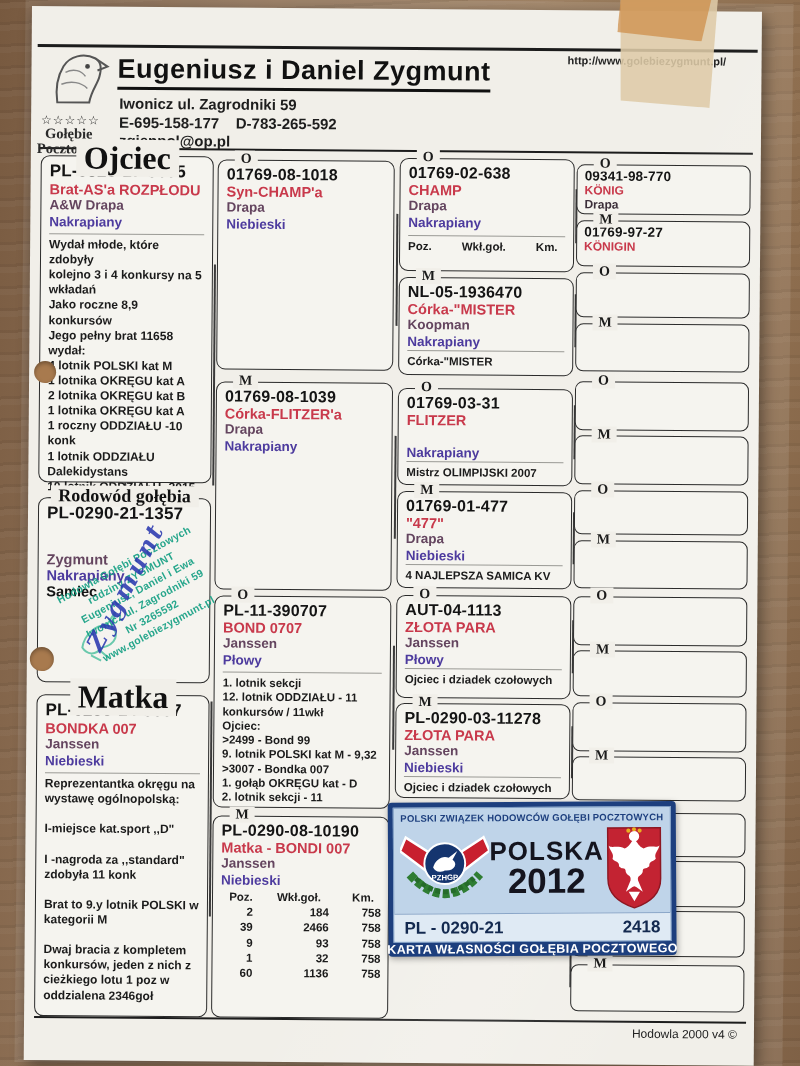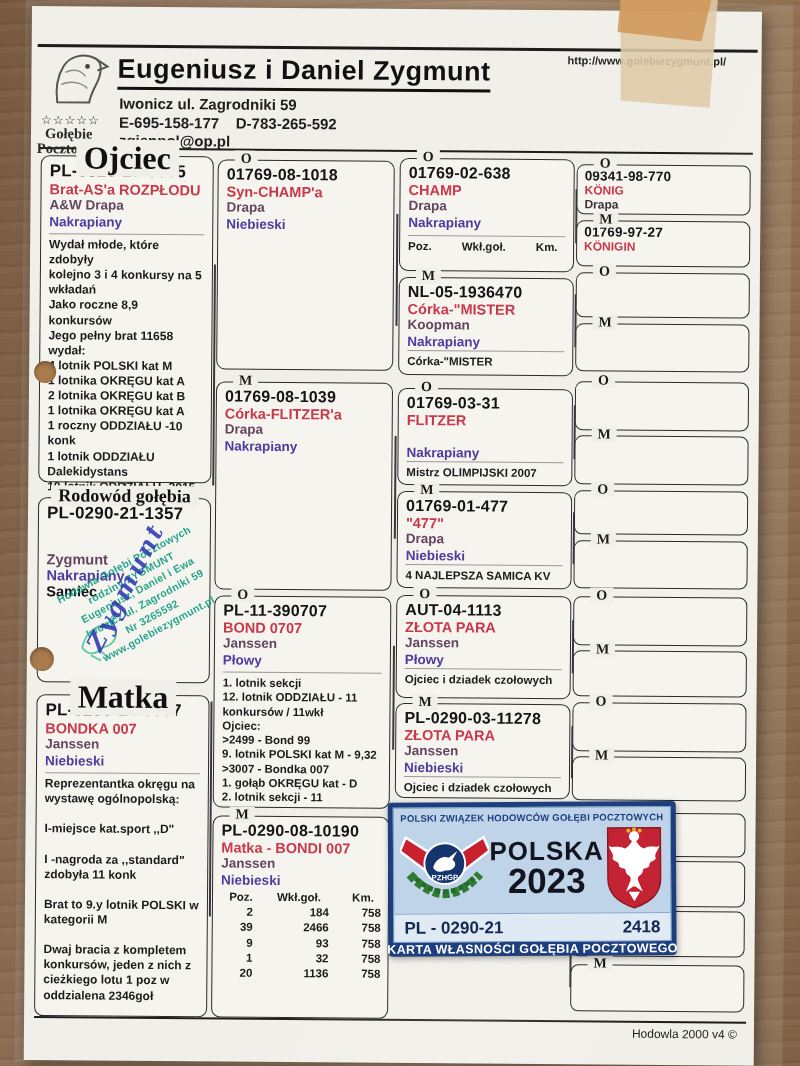--- a/index.html
+++ b/index.html
@@ -240,21 +240,21 @@
         <span class="cell">758</span>
         <span class="cell">39</span>
         <span class="cell">2466</span>
         <span class="cell">758</span>
         <span class="cell">9</span>
         <span class="cell">93</span>
         <span class="cell">758</span>
         <span class="cell">1</span>
         <span class="cell">32</span>
         <span class="cell">758</span>
-        <span class="cell">20</span>
+        <span class="cell">60</span>
         <span class="cell">1136</span>
         <span class="cell">758</span>
       </div>
   </div>
 
   <div class="pbox c3" style="top:149px;height:113px;">
     <span class="marker">O</span>
     <div class="ring">01769-02-638</div>
     <div class="pname">CHAMP</div>
     <div class="strain">Drapa</div>
@@ -338,21 +338,21 @@
           <polygon points="6,6 40,28 34,46 0,20" fill="#c8202f" stroke="#fff" stroke-width="2.5"></polygon>
           <polygon points="86,6 52,28 58,46 92,20" fill="#c8202f" stroke="#fff" stroke-width="2.5"></polygon>
           <path d="M10 44 Q46 84 82 44" fill="none" stroke="#2f7d33" stroke-width="9" stroke-dasharray="7 3"></path>
           <path d="M16 48 Q46 76 76 48" fill="none" stroke="#256b2a" stroke-width="5" stroke-dasharray="5 3"></path>
           <circle cx="46" cy="33" r="21" fill="#15356f" stroke="#fff" stroke-width="2"></circle>
           <path d="M34 37 C36 29 44 24 50 27 L59 20 L54 29 C60 33 56 41 46 40 C40 43 36 41 34 37 Z" fill="#fff"></path>
           <text x="46" y="50" text-anchor="middle" font-size="8" font-weight="bold" fill="#fff" font-family="Liberation Sans, sans-serif">PZHGP</text>
         </svg>
         <div class="card-country">
           <div class="cc1">POLSKA</div>
-          <div class="cc2">2023</div>
+          <div class="cc2">2012</div>
         </div>
         <svg width="62" height="90" viewBox="0 0 64 92">
           <path d="M4 4 H60 V58 Q60 80 32 89 Q4 80 4 58 Z" fill="#c32332" stroke="#8c1722" stroke-width="1.5"></path>
           <circle cx="32" cy="13" r="5.5" fill="#fff"></circle>
           <circle cx="26" cy="7" r="2.2" fill="#e8b020"></circle>
           <circle cx="32" cy="5.5" r="2.2" fill="#e8b020"></circle>
           <circle cx="38" cy="7" r="2.2" fill="#e8b020"></circle>
           <path d="M32 16 C28 20 27 24 22 26 C14 22 8 26 5 23 C7 30 11 31 9 37 C13 41 16 39 16 45 C20 49 23 45 23 51 C25 56 29 54 28 60 L23 72 L30 67 L32 66 L34 67 L41 72 L36 60 C35 54 39 56 41 51 C41 45 44 49 48 45 C48 39 51 41 55 37 C53 31 57 30 59 23 C56 26 50 22 42 26 C37 24 36 20 32 16 Z" fill="#fff"></path>
           <path d="M26 72 L32 82 L38 72 Z" fill="#fff"></path>
         </svg>

